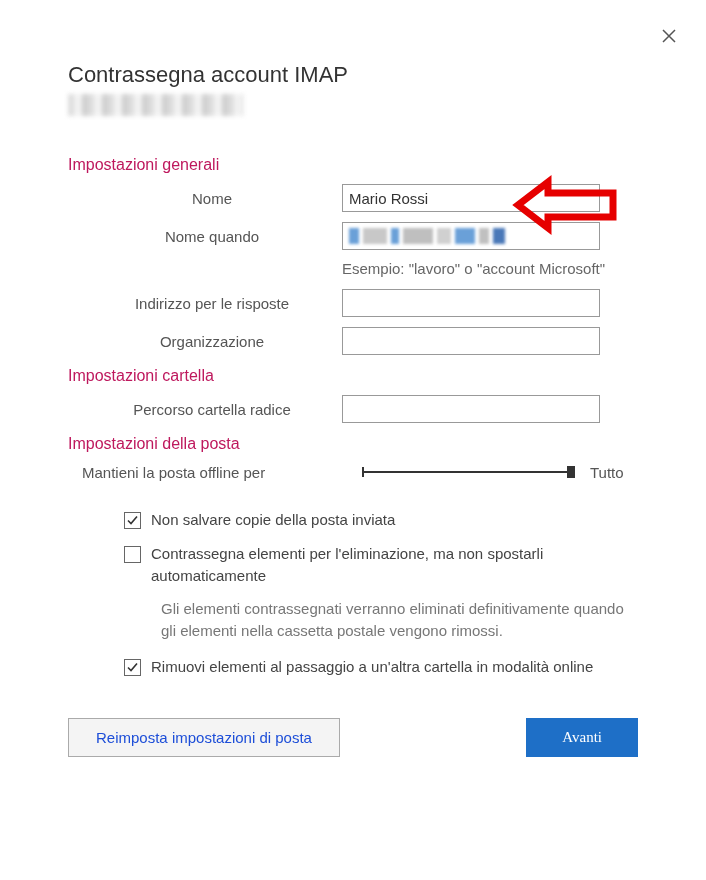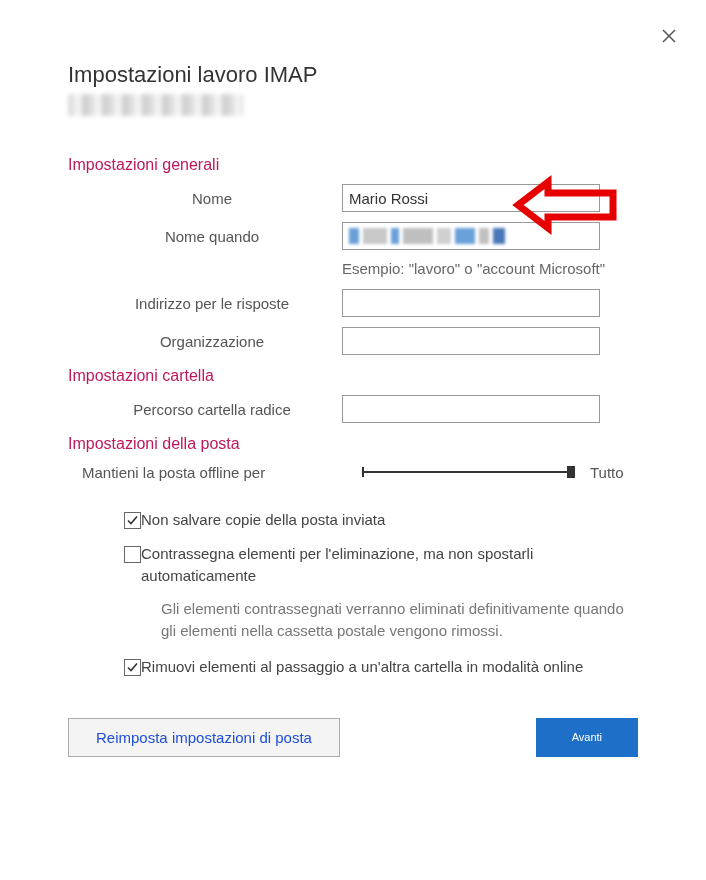--- a/index.html
+++ b/index.html
@@ -135,20 +135,21 @@
     }
     .slider-value {
       margin-left: 18px;
       color: #555;
     }
     .check-row {
       display: flex;
       align-items: flex-start;
       padding-left: 56px;
       margin-bottom: 12px;
+      gap: 10px;
     }
     .checkbox {
       width: 17px;
       height: 17px;
       border: 1px solid #666;
       flex-shrink: 0;
       margin-top: 3px;
       display: flex;
       align-items: center;
       justify-content: center;
@@ -181,42 +182,42 @@
       font-size: 15px;
       cursor: pointer;
       width: 272px;
       text-align: center;
     }
     .btn-primary {
       background: #1e6fc7;
       color: #fff;
       border: none;
       padding: 10px 36px;
-      font-family: Liberation Sans, sans-serif;
-      font-size: 11px;
+      font-family: Liberation Serif, serif;
+      font-size: 15px;
       cursor: pointer;
     }
     .arrow-annotation {
       position: absolute;
       top: 170px;
       left: 508px;
       pointer-events: none;
     }
   </style>
 </head>
 <body>
 
 <div class="close-btn">
   <svg width="16" height="16" viewBox="0 0 16 16">
       <path d="M2 2 L14 14 M14 2 L2 14" stroke="#555" stroke-width="1.5" fill="none"></path>
     </svg>
 </div>
 
 <div class="container">
-  <h1>Impostazioni lavoro IMAP</h1>
+  <h1>Contrassegna account IMAP</h1>
   <div class="sub-blurred"></div>
 
   <div class="section-header">Impostazioni generali</div>
 
   <div class="row">
     <div class="label">Nome</div>
     <div class="field">
       <input type="text" value="Mario Rossi" style="">
     </div>
   </div>

